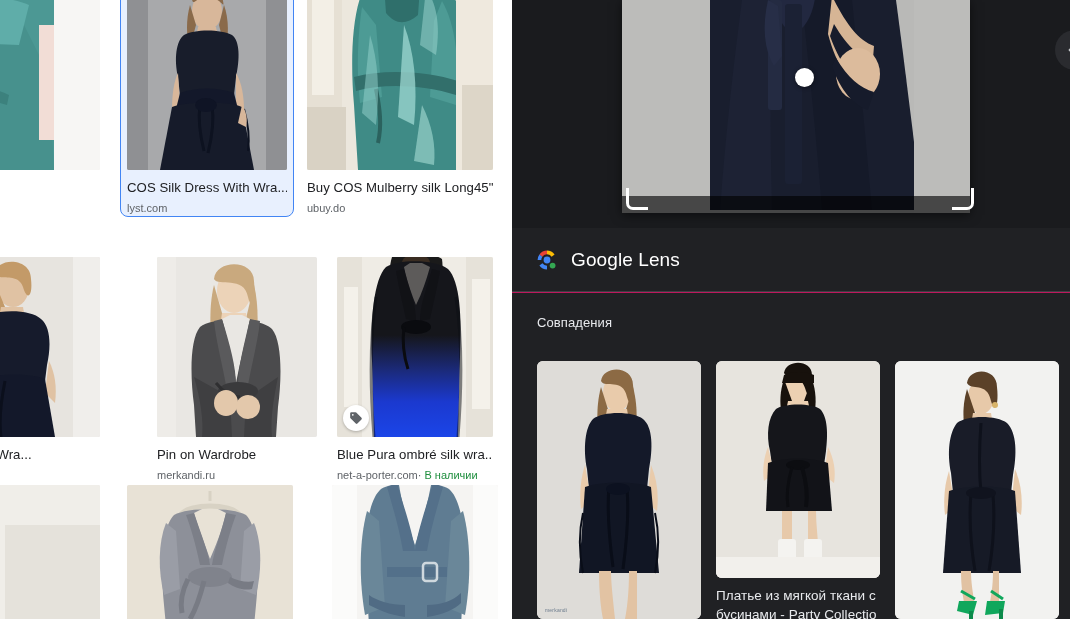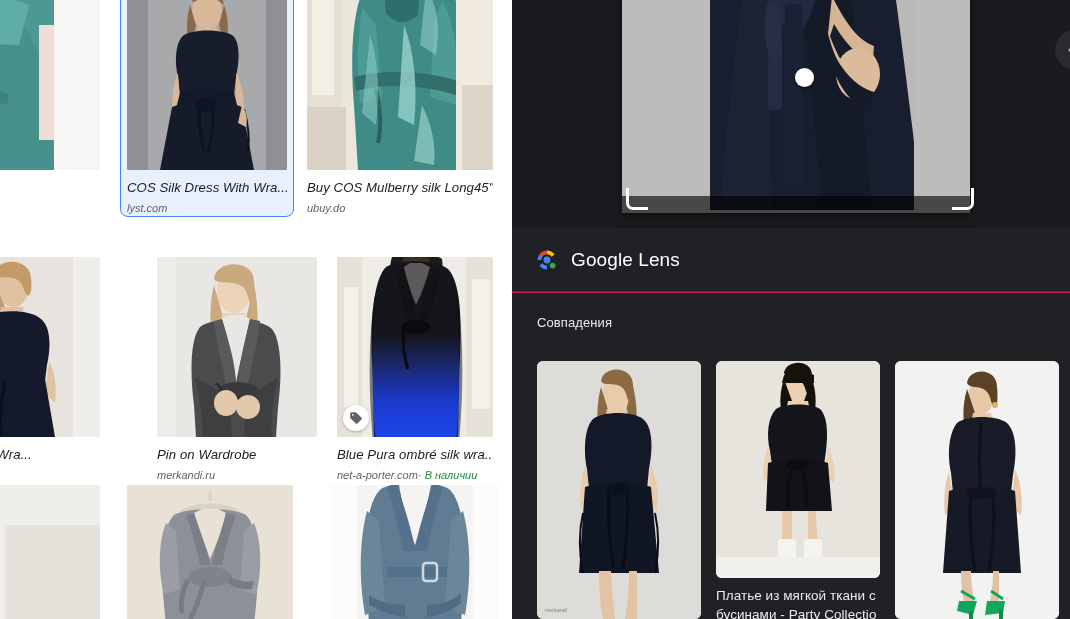--- a/index.html
+++ b/index.html
@@ -10,21 +10,20 @@
     font-family: "Liberation Sans", sans-serif;
   }
   #root { position: relative; width: 1070px; height: 619px; }
 
   
   #left-panel {
     position: absolute; left: 0; top: 0;
     width: 512px; height: 619px;
     background: #ffffff;
     overflow: hidden;
-    font-style: italic;
   }
   .grid-row { position: absolute; left: 0; width: 512px; }
   .res-card {
     position: absolute;
     top: 0;
     border-radius: 8px;
     padding: 6px 6px 0 6px;
     background: transparent;
     border: 1px solid transparent;
   }

